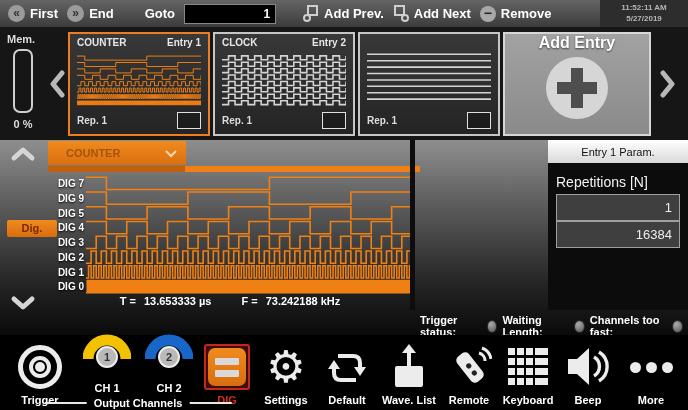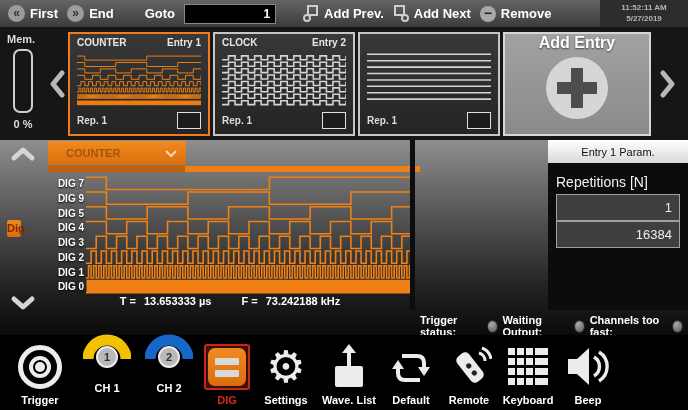--- a/index.html
+++ b/index.html
@@ -53,21 +53,21 @@
     position:relative; }
   .pluscirc::before, .pluscirc::after { content:""; position:absolute; background:#4e4e4e; }
   .pluscirc::before { left:11px; top:25px; width:40px; height:12px; }
   .pluscirc::after  { left:25px; top:11px; width:12px; height:40px; }
 
   
   .main { position:absolute; left:0; top:140px; width:688px; height:195px;
     background:linear-gradient(#8e8e8e 0%, #5a5a5a 35%, #232323 75%, #0a0a0a 100%); }
   .leftcol { position:absolute; left:0; top:0; width:46px; height:195px; }
   .vchev { position:absolute; left:10px; width:26px; height:16px; cursor:pointer; }
-  .digbtn { position:absolute; left:7px; top:80px; width:14px; height:17px;
+  .digbtn { position:absolute; left:7px; top:80px; width:50px; height:17px;
     background:linear-gradient(#f08a1e,#d96d0e); border-radius:2px; color:#7e2800;
     font-size:11px; font-weight:bold; text-align:center; line-height:17px; cursor:pointer; }
   .wavesel { position:absolute; left:48px; top:1px; width:138px; height:24px;
     background:linear-gradient(#F08A1E,#DB6F10); color:#a4540c; font-weight:bold; font-size:11px;
     display:flex; align-items:center; padding-left:18px; cursor:pointer; }
   .wavesel svg { position:absolute; right:8px; top:8px; }
   .lenbar { position:absolute; left:187px; top:1px; width:203px; height:24px; background:#7e7e7e;
     color:#fff; font-weight:bold; font-size:11px; display:flex; align-items:center;
     justify-content:center; }
   .hstrip { position:absolute; left:48px; top:26px; width:372px; height:6px;
@@ -303,21 +303,21 @@
     <div class="rpanel">
       <div class="rhd">Entry 1 Param.</div>
       <div class="plab">Repetitions [N]</div>
       <input class="pin" readonly="" value="1" style="">
       <input class="pin" readonly="" value="16384" style="">
     </div>
 
     <div class="statusrow">
       <span>Trigger status:</span>
       <span class="dot"></span>
-      <span>Waiting Output:</span>
+      <span>Waiting Length:</span>
       <span class="dot"></span>
       <span>Channels too fast:</span>
       <span class="dot"></span>
     </div>
   </div>
 
   <div class="bottombar">
 
 
     <div class="tbi" style="width:74px">
@@ -341,20 +341,23 @@
         <span class="lb">CH 1</span>
       </div>
       <div class="chitem">
         <svg width="48" height="36">
           <path d="M5 27 A19 19 0 0 1 43 27" fill="none" stroke="#1866C8" stroke-width="11"></path>
           <circle cx="24" cy="25" r="10" fill="#b9b9b9" stroke="#ececec" stroke-width="2"></circle>
           <text x="24" y="29" text-anchor="middle" font-size="11" font-weight="bold" fill="#333" font-family="Liberation Sans, sans-serif">2</text>
         </svg>
         <span class="lb">CH 2</span>
       </div>
+      <div class="chcap">
+        <span>Output Channels</span>
+      </div>
     </div>
 
     <div class="tbi" style="width:56px">
       <div class="icw">
           <div class="digic-wrap">
             <div class="digic">
         <div class="bar"></div>
               <div class="bar"></div>
             </div>
           </div>
@@ -362,41 +365,41 @@
       <span class="lb lb-red">DIG</span>
     </div>
 
     <div class="tbi" style="width:62px">
       <div class="icw">
           <span class="gear">⚙</span>
         </div>
       <span class="lb">Settings</span>
     </div>
 
-    <div class="tbi" style="width:64px">
-      <div class="icw">
-          <svg width="40" height="46">
-        <rect x="6" y="22" width="28" height="21" fill="#ececec" rx="2"></rect>
-        <line x1="20" y1="8" x2="20" y2="22" stroke="#ececec" stroke-width="4"></line>
-        <polygon points="13,9 27,9 20,0" fill="#ececec"></polygon>
-      </svg>
-        </div>
-      <span class="lb">Wave. List</span>
-    </div>
-
     <div class="tbi" style="width:60px">
       <div class="icw">
           <svg width="46" height="44">
         <path d="M14 11 H29 Q36 11 36 18 V22" fill="none" stroke="#ececec" stroke-width="4"></path>
         <polygon points="30,22 42,22 36,31" fill="#ececec"></polygon>
         <path d="M32 35 H17 Q10 35 10 28 V24" fill="none" stroke="#ececec" stroke-width="4"></path>
         <polygon points="4,24 16,24 10,15" fill="#ececec"></polygon>
       </svg>
         </div>
       <span class="lb">Default</span>
+    </div>
+
+    <div class="tbi" style="width:64px">
+      <div class="icw">
+          <svg width="40" height="46">
+        <rect x="6" y="22" width="28" height="21" fill="#ececec" rx="2"></rect>
+        <line x1="20" y1="8" x2="20" y2="22" stroke="#ececec" stroke-width="4"></line>
+        <polygon points="13,9 27,9 20,0" fill="#ececec"></polygon>
+      </svg>
+        </div>
+      <span class="lb">Wave. List</span>
     </div>
 
     <div class="tbi" style="width:56px">
       <div class="icw">
           <svg width="46" height="46">
         <g transform="rotate(-38 23 23)">
           <rect x="16" y="8" width="15" height="32" rx="5" fill="#ececec"></rect>
           <circle cx="23.5" cy="31" r="2.6" fill="#222"></circle>
           <circle cx="23.5" cy="22" r="2.6" fill="#222"></circle>
         </g>
@@ -436,14 +439,24 @@
           <svg width="46" height="42">
         <rect x="3" y="13" width="9" height="15" fill="#ececec"></rect>
         <polygon points="12,13 24,2 24,39 12,28" fill="#ececec"></polygon>
         <path d="M29 11 A11 11 0 0 1 29 30" fill="none" stroke="#ececec" stroke-width="3.4"></path>
         <path d="M34 6 A17 17 0 0 1 34 35" fill="none" stroke="#ececec" stroke-width="3.4"></path>
       </svg>
         </div>
       <span class="lb">Beep</span>
     </div>
 
+    <div class="tbi" style="flex:1">
+      <div class="icw">
+          <div class="dots3">
+        <span></span>
+            <span></span>
+            <span></span>
+          </div>
+        </div>
+      <span class="lb">More</span>
+    </div>
   </div>
 </div>
 
 </body></html>

